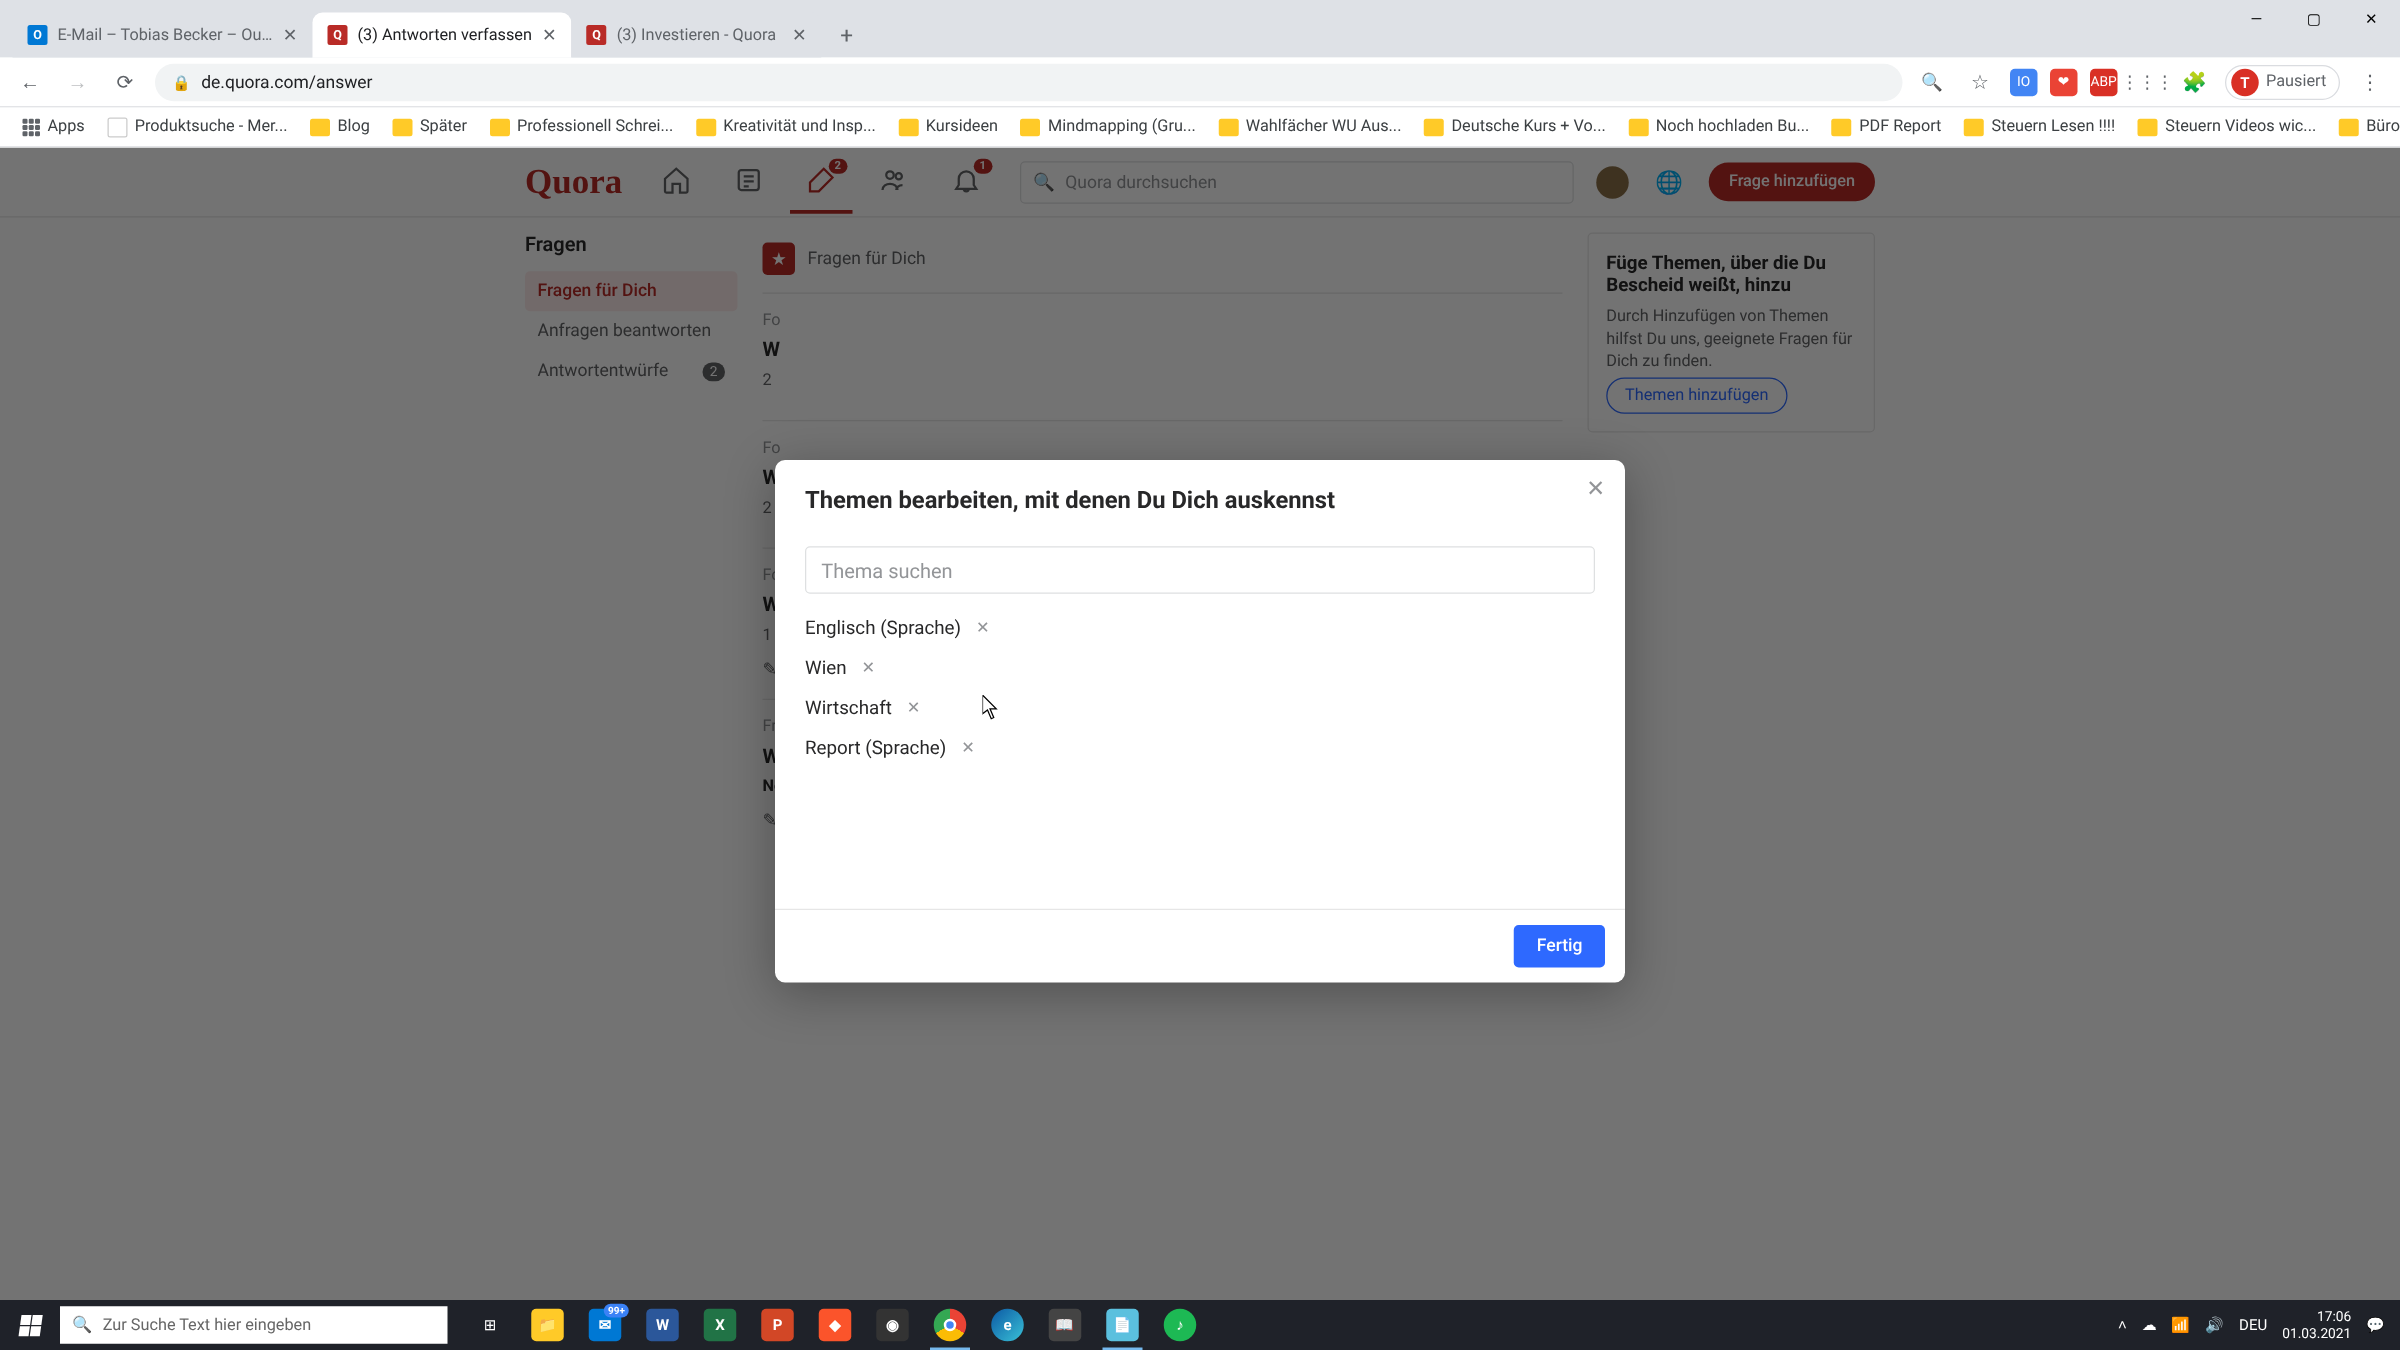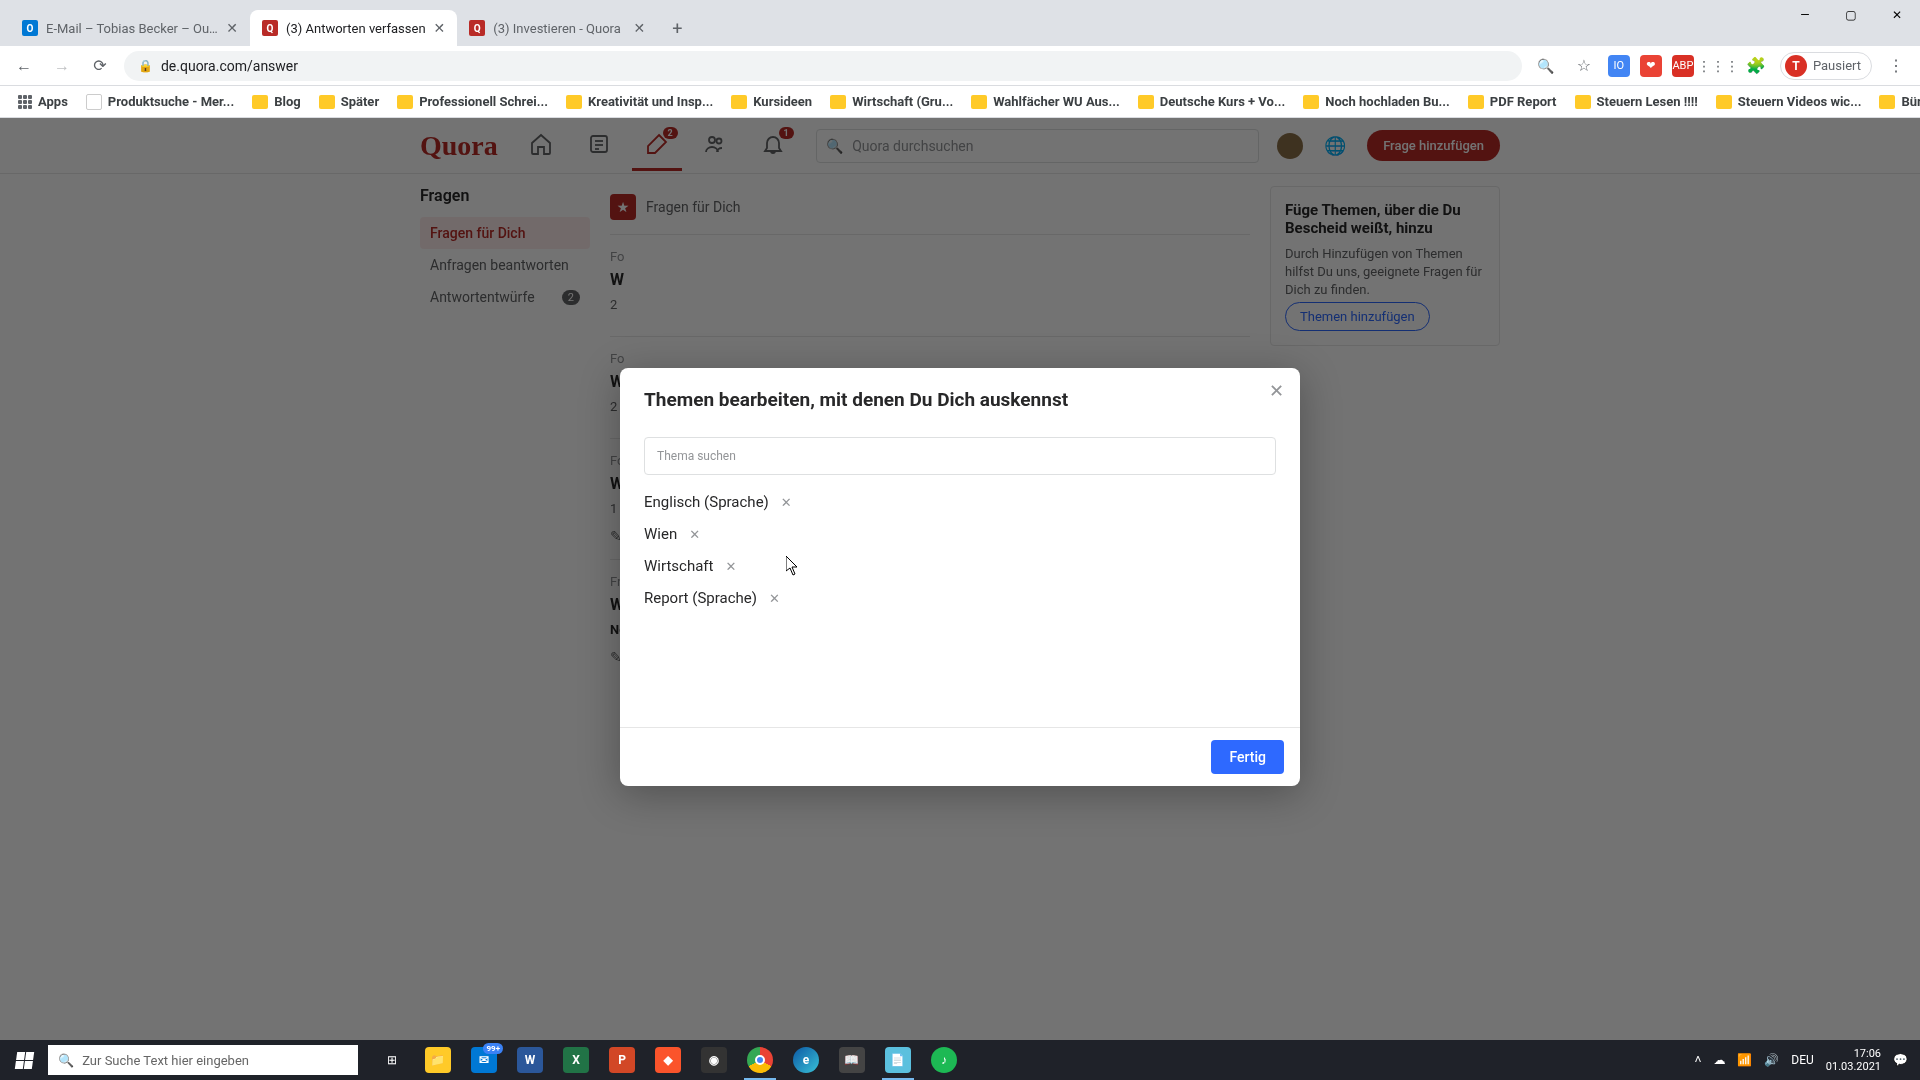--- a/index.html
+++ b/index.html
@@ -22,21 +22,21 @@
 .nav-btn.disabled { opacity: .4; }
 .omnibox { flex: 1; height: 30px; background: #f1f3f4; border-radius: 15px; display: flex; align-items: center; padding: 0 14px; gap: 8px; color: #202124; font-size: 14px; }
 .omnibox .lock { color: #5f6368; font-size: 12px; }
 .toolbar-right { display: flex; align-items: center; gap: 10px; }
 .ext-icon { width: 22px; height: 22px; border-radius: 4px; display: flex; align-items: center; justify-content: center; font-size: 11px; color: #fff; }
 .profile-chip { display: flex; align-items: center; gap: 6px; border: 1px solid #dadce0; border-radius: 16px; padding: 2px 10px 2px 4px; font-size: 13px; color: #5f6368; }
 .profile-avatar { width: 22px; height: 22px; border-radius: 50%; background: #d93025; color: #fff; display: flex; align-items: center; justify-content: center; font-size: 12px; font-weight: bold; }
 
 
 .bookmarks-bar { height: 32px; background: #fff; display: flex; align-items: center; padding: 0 12px; gap: 6px; font-size: 13px; border-bottom: 1px solid #dadce0; }
-.bm { display: flex; align-items: center; gap: 6px; color: #3c4043; padding: 4px 6px; border-radius: 4px; cursor: pointer; white-space: nowrap; font-weight: bold; }
+.bm { display: flex; align-items: center; gap: 6px; color: #3c4043; padding: 4px 6px; border-radius: 4px; cursor: pointer; white-space: nowrap; }
 .bm .folder { width: 16px; height: 14px; background: #ffca28; border-radius: 2px; }
 .bm .appsicon { display: grid; grid-template-columns: repeat(3,4px); grid-template-rows: repeat(3,4px); gap: 1px; }
 .bm .appsicon span { background: #5f6368; border-radius: 1px; }
 
 
 .page-wrap { position: relative; height: calc(1080px - 46px - 40px - 32px - 40px); overflow: hidden; background: #fff; }
 .quora-header { height: 56px; border-bottom: 1px solid #e6e6e6; display: flex; align-items: center; justify-content: center; gap: 26px; }
 .quora-inner { width: 1100px; margin: 0 auto; display: flex; align-items: center; gap: 18px; padding: 0 10px; }
 .quora-logo { color: #b92b27; font-family: Georgia, serif; font-weight: bold; font-size: 28px; }
 .qnav { display: flex; gap: 8px; }
@@ -80,21 +80,21 @@
 
 .dim-overlay { position: absolute; inset: 0; background: rgba(0,0,0,.55); }
 
 
 .modal { position: absolute; left: 50%; top: 250px; transform: translateX(-50%); width: 680px; background: #fff; border-radius: 8px; box-shadow: 0 8px 40px rgba(0,0,0,.3); display: flex; flex-direction: column; }
 .modal-header { padding: 20px 24px 0; position: relative; }
 .modal-close { position: absolute; right: 16px; top: 12px; font-size: 18px; color: #939598; cursor: pointer; }
 .modal-title { font-size: 19px; font-weight: 700; color: #282829; margin-bottom: 6px; }
 .modal-subtitle { font-size: 14px; color: #636466; line-height: 1.4; }
 .modal-body { padding: 20px 24px; min-height: 310px; }
-.topic-search { width: 100%; height: 38px; border: 1px solid #dee0e1; border-radius: 4px; padding: 0 12px; font-size: 12px; color: #282829; margin-bottom: 18px; }
+.topic-search { width: 100%; height: 38px; border: 1px solid #dee0e1; border-radius: 4px; padding: 0 12px; font-size: 16px; color: #282829; margin-bottom: 18px; }
 .topic-search::placeholder { color: #939598; }
 .topic-list { display: flex; flex-direction: column; gap: 14px; }
 .topic-chip { display: flex; align-items: center; gap: 12px; font-size: 15px; color: #282829; }
 .topic-chip .remove { color: #939598; font-size: 13px; cursor: pointer; }
 .modal-footer { border-top: 1px solid #e6e6e6; padding: 12px 16px; display: flex; justify-content: flex-end; }
 .done-btn { background: #2e69ff; color: #fff; border: none; border-radius: 4px; padding: 9px 18px; font-size: 14px; font-weight: 500; cursor: pointer; }
 
 
 .cursor { position: absolute; left: 786px; top: 438px; width: 14px; height: 20px; pointer-events: none; z-index: 9999; }
 
@@ -196,21 +196,21 @@
   <div class="bm">
       <span class="folder"></span>
       <span>Kreativität und Insp...</span>
     </div>
   <div class="bm">
       <span class="folder"></span>
       <span>Kursideen</span>
     </div>
   <div class="bm">
       <span class="folder"></span>
-      <span>Wirtschaft (Gru...</span>
+      <span>Mindmapping (Gru...</span>
     </div>
   <div class="bm">
       <span class="folder"></span>
       <span>Wahlfächer WU Aus...</span>
     </div>
   <div class="bm">
       <span class="folder"></span>
       <span>Deutsche Kurs + Vo...</span>
     </div>
   <div class="bm">

